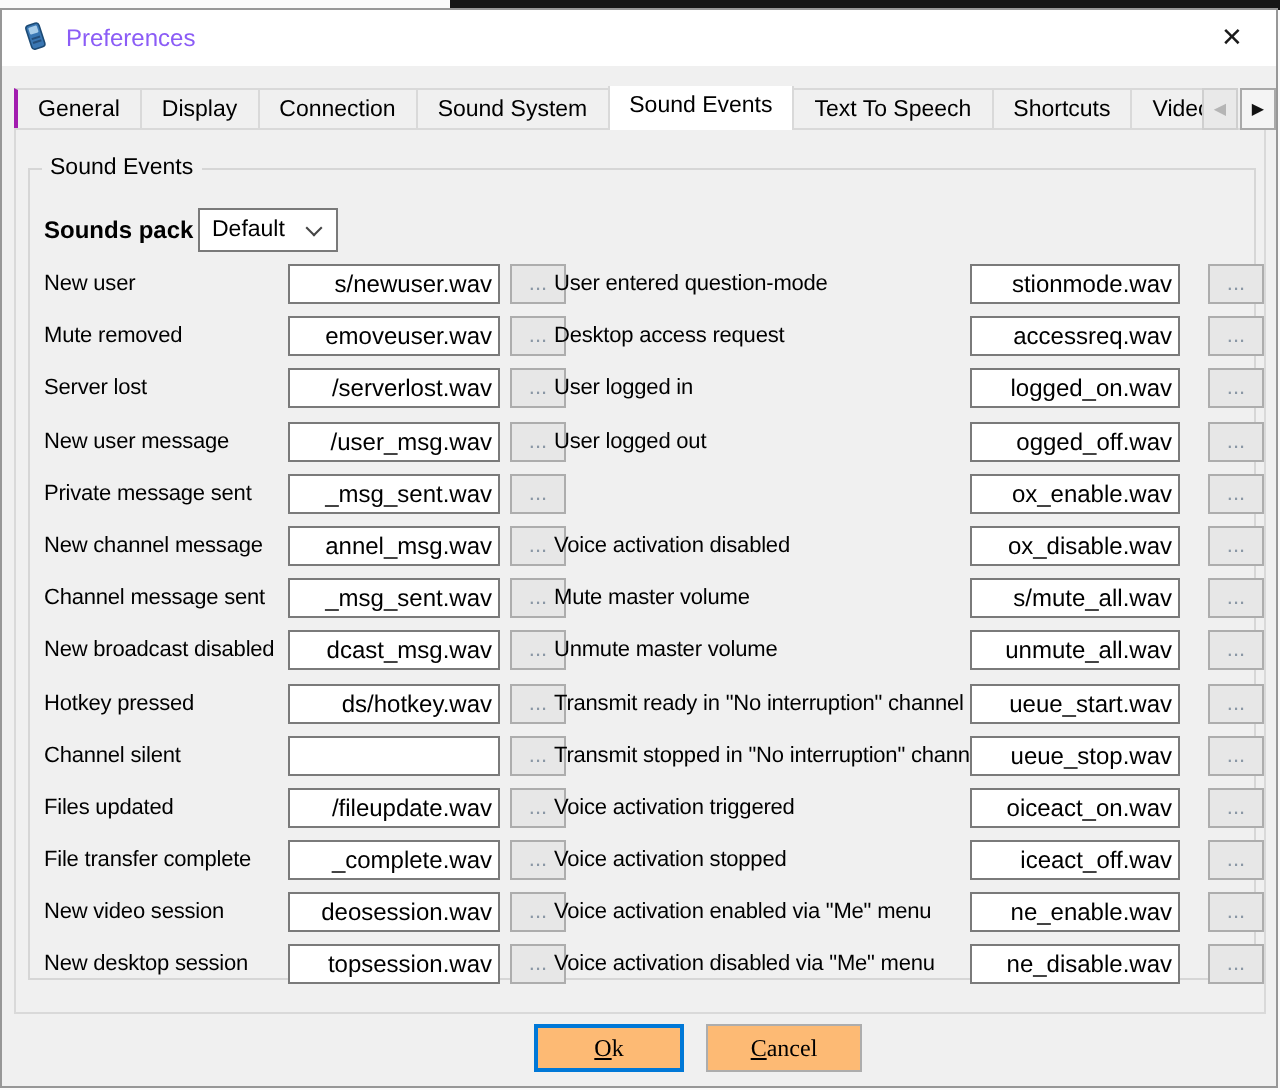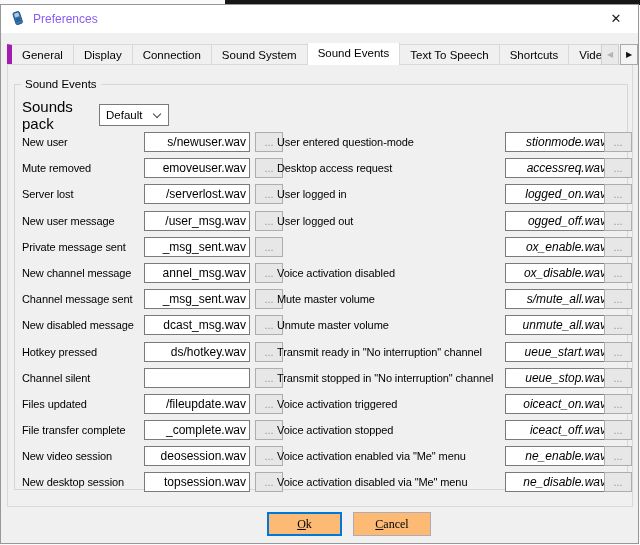--- a/index.html
+++ b/index.html
@@ -15,54 +15,54 @@
   .appicon { position:absolute; left:9px; top:5px; width:16px; height:16px; }
   .title { position:absolute; left:32px; top:7px; font-size:12px; color:#8b5cf6; }
   .closebtn { position:absolute; right:13px; top:5px; width:18px; height:18px;
               font-size:13px; color:#1a1a1a; text-align:center; line-height:18px; cursor:pointer; }
 
   
   .tabbar { position:absolute; left:6px; top:38px; right:1px; height:22px;
             display:flex; align-items:flex-end; overflow:hidden; }
   .tab { height:21px; padding:0 10px; font-size:11.5px; color:#000; line-height:21px;
          background:#f0f0f0; border:1px solid #d9d9d9; border-left:none; white-space:nowrap; }
-  .tab:first-child { border-left:5px solid #a21caf; }
+  .tab:first-child { border-left:2px solid #a21caf; }
   .tab.active { height:25px; line-height:25px; background:#ffffff; position:relative; z-index:3;
                 border-left:1px solid #d9d9d9; border-bottom:none; margin-left:-1px; }
   .tab-scroll { position:absolute; top:39px; width:18px; height:21px; z-index:4;
                 display:flex; align-items:center; justify-content:center; font-size:8px; }
   .tab-scroll.left  { left:600px; background:#e9e9e9; border:1px solid #cfcfcf; color:#b5b5b5; }
   .tab-scroll.right { left:619px; background:#f4f4f4; border:1px solid #a9a9a9; color:#111; }
 
   
   .pane { position:absolute; left:6px; top:59px; width:626px; height:443px;
           background:#f0f0f0; border:1px solid #d9d9d9; border-top:1px solid #d9d9d9; }
 
   .groupbox { position:absolute; left:6px; top:13px; width:614px; height:412px;
               border:1px solid #d6d6d6; }
   .groupbox legend { margin-left:6px; padding:0 4px; font-size:11.5px; color:#000; }
 
   .sounds-row { position:absolute; left:7px; top:14px; height:22px; display:flex; align-items:center; }
-  .slabel { width:77px; font-size:15px; color:#000; }
+  .slabel { width:77px; font-size:12px; color:#000;font-weight:bold; }
   .combo { position:relative; width:70px; height:22px; background:#fff; border:1px solid #7a7a7a;
            font-size:11.5px; line-height:20px; padding-left:6px; cursor:default; }
   .chev { position:absolute; right:8px; top:6px; width:6px; height:6px;
           border-right:1px solid #444; border-bottom:1px solid #444; transform:rotate(45deg); }
 
   .col { position:absolute; }
   .col-left  { left:7px;  top:40px; width:268px; }
   .col-right { left:262px; top:40px; width:348px; }
   .row { position:relative; height:26.2px; }
   .rlabel { position:absolute; left:0; top:0; height:26px; line-height:25px;
             font-size:11px; letter-spacing:-0.1px; color:#000; white-space:nowrap; }
   .rinput { position:absolute; top:2px; height:20px; background:#fff; border:1px solid #7a7a7a;
             font-family:"Liberation Sans", sans-serif; font-size:12px; color:#000;
             padding:0 3px; text-align:right; }
   .col-left  .rinput { left:122px; width:106px; }
-  .col-right .rinput { left:228px; width:105px;font-style:italic; }
+  .col-right .rinput { left:208px; width:105px; }
   .dots { position:absolute; top:2px; width:28px; height:20px; background:#e7e7e7;
           border:1px solid #adadad; color:#8a97a5; font-size:11px; line-height:14px;
           text-align:center; cursor:pointer; }
   .col-left  .dots { left:233px; }
   .col-right .dots { left:327px; }
 
   
   .btn { position:absolute; height:24px; background:#fdba74; border:1px solid #adadad;
          font-family:Liberation Serif, serif; font-size:12px; color:#000; cursor:pointer; }
   .btn.ok { left:266px; top:507px; width:75px; border:2px solid #0078d7; }
@@ -151,21 +151,21 @@
     <span class="rlabel">New channel message</span>
     <input class="rinput" type="text" value="annel_msg.wav" style="">
     <button class="dots">...</button>
   </div>
           <div class="row">
     <span class="rlabel">Channel message sent</span>
     <input class="rinput" type="text" value="_msg_sent.wav" style="">
     <button class="dots">...</button>
   </div>
           <div class="row">
-    <span class="rlabel">New disabled message</span>
+    <span class="rlabel">New broadcast disabled</span>
     <input class="rinput" type="text" value="dcast_msg.wav" style="">
     <button class="dots">...</button>
   </div>
           <div class="row">
     <span class="rlabel">Hotkey pressed</span>
     <input class="rinput" type="text" value="ds/hotkey.wav" style="">
     <button class="dots">...</button>
   </div>
           <div class="row">
     <span class="rlabel">Channel silent</span>

